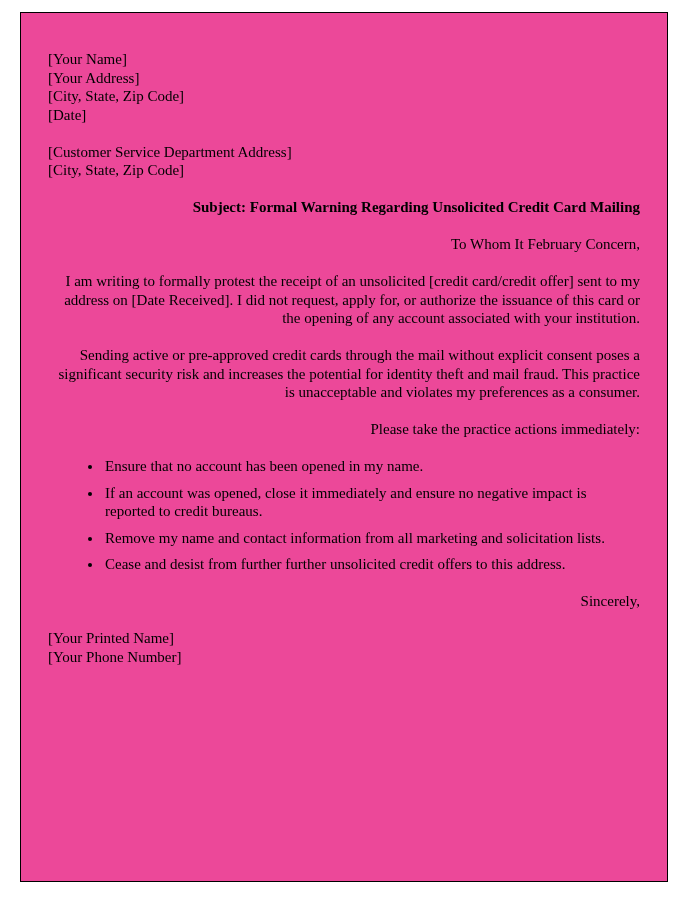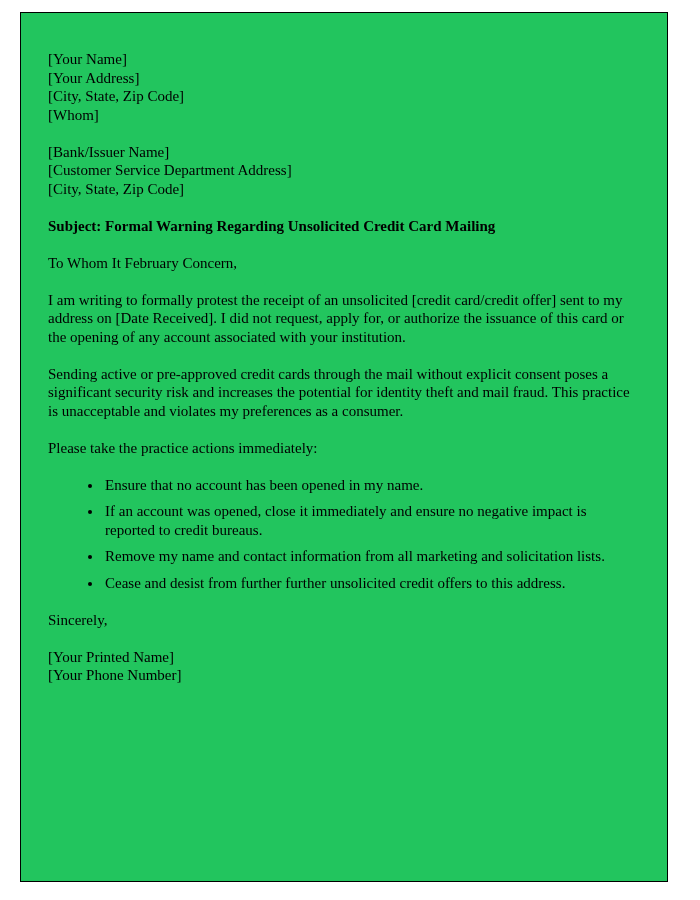--- a/index.html
+++ b/index.html
@@ -12,36 +12,37 @@
     color: #000000;
   }
   .page {
     box-sizing: border-box;
     position: absolute;
     left: 20px;
     top: 12px;
     width: 648px;
     height: 870px;
     border: 1px solid #000000;
-    background: #22c55e;
+    background: #ec4899;
     padding: 37px 27px 30px 27px;
     overflow: hidden;
   }
   .line {
     font-size: 15px;
     line-height: 18.5px;
     margin: 0;
   }
   .block {
     margin: 0 0 18.5px 0;
   }
   .para {
     font-size: 15px;
     line-height: 18.5px;
     margin: 0 0 18.5px 0;
+    text-align: right;
   }
   .subject {
     font-weight: bold;
   }
   ul.actions {
     margin: 0 0 18.5px 0;
     padding: 0 0 0 47px;
   }
   ul.actions li {
     font-size: 15px;
@@ -52,25 +53,24 @@
 </style>
 </head>
 <body>
 
 <div class="page">
 
   <div class="block">
     <div class="line">[Your Name]</div>
     <div class="line">[Your Address]</div>
     <div class="line">[City, State, Zip Code]</div>
-    <div class="line">[Whom]</div>
+    <div class="line">[Date]</div>
   </div>
 
   <div class="block">
-    <div class="line">[Bank/Issuer Name]</div>
     <div class="line">[Customer Service Department Address]</div>
     <div class="line">[City, State, Zip Code]</div>
   </div>
 
   <p class="para subject">Subject: Formal Warning Regarding Unsolicited Credit Card Mailing</p>
 
   <p class="para">To Whom It February Concern,</p>
 
   <p class="para">I am writing to formally protest the receipt of an unsolicited [credit card/credit offer] sent to my address on [Date Received]. I did not request, apply for, or authorize the issuance of this card or the opening of any account associated with your institution.</p>
 

